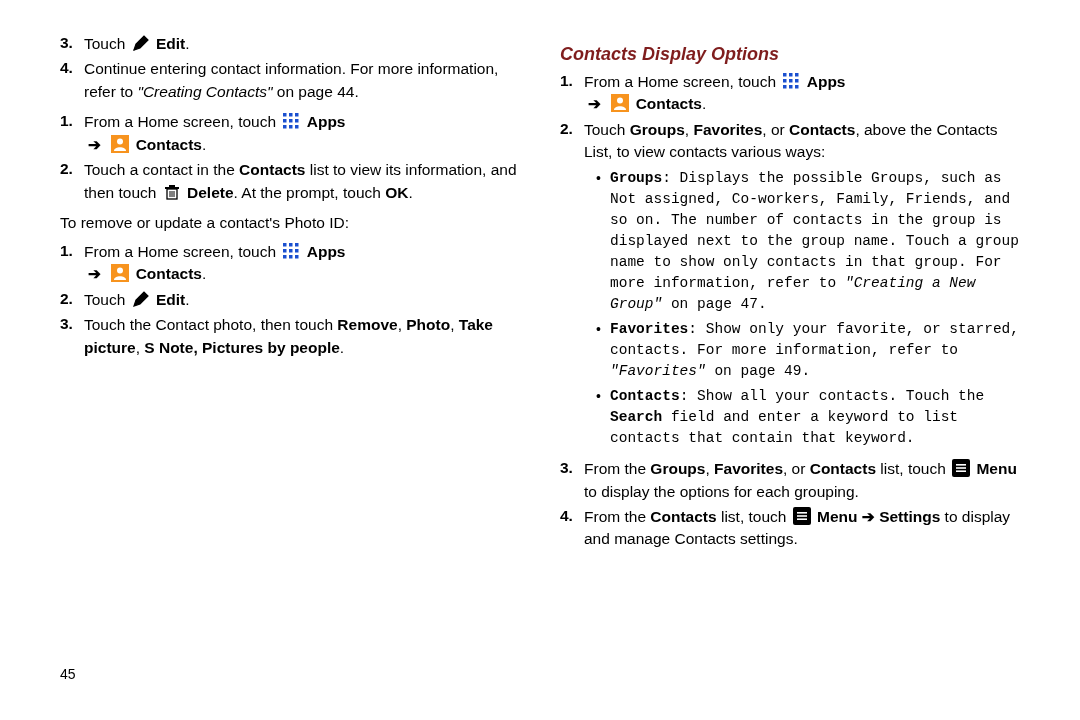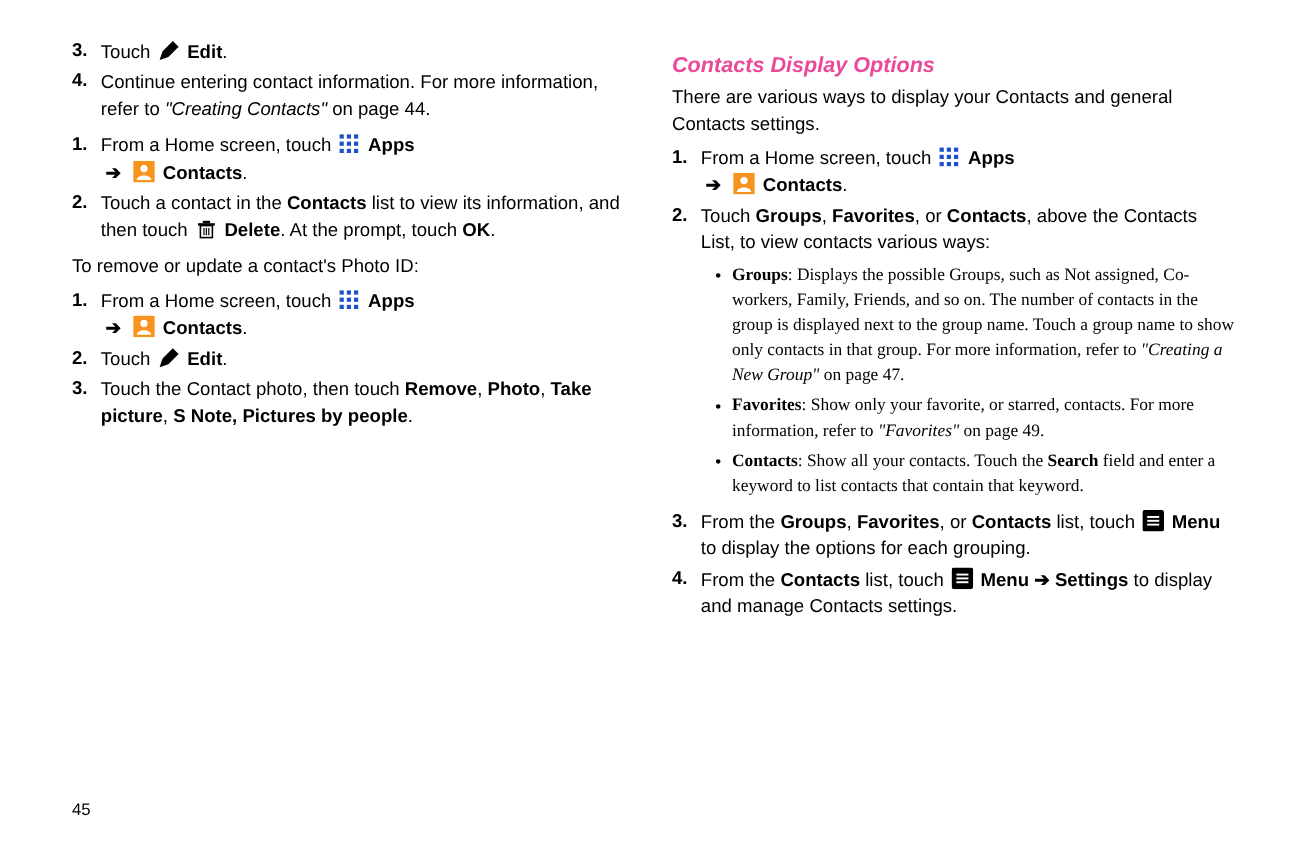--- a/index.html
+++ b/index.html
@@ -21,21 +21,21 @@
     height: 100%;
     position: relative;
   }
   .col {
     width: 50%;
     padding-right: 30px;
     box-sizing: border-box;
   }
   .col.right { padding-right: 10px; padding-left: 10px; }
   .h2 {
-    color: #ec4899;
+    color: #7f1d1d;
     font-weight: 700;
     font-style: italic;
     font-size: 18px;
     margin: 14px 0 6px 0;
     font-family: Arial, sans-serif;
   }
   .para {
     font-size: 15.5px;
     line-height: 1.45;
     margin: 4px 0 6px 0;
@@ -82,21 +82,21 @@
   ul.bullets .dot {
     width: 14px;
     flex-shrink: 0;
     font-size: 14px;
     line-height: 1.45;
   }
   ul.bullets .bbody {
     font-size: 14.5px;
     line-height: 1.45;
     flex: 1;
-    font-family: Liberation Serif, serif;
+    font-family: Liberation Mono, monospace;
   }
   .pagenum {
     position: absolute;
     bottom: 38px;
     left: 60px;
     font-size: 14px;
   }
   
   .ic {
     display: inline-block;
@@ -246,21 +246,20 @@
         <span class="num">3.</span>
         <span class="body">
           <span>Touch the Contact photo, then touch </span><span class="bold">Remove</span><span>, </span><span class="bold">Photo</span><span>, </span><span class="bold">Take picture</span><span>, </span><span class="bold">S Note, Pictures by people</span><span>.</span>
         </span>
       </li>
     </ol>
   </div>
 
   <div class="col right">
     <div class="h2">Contacts Display Options</div>
-    <div class="para">There are various ways to display your Contacts and general Contacts settings.</div>
 
     <ol class="steps">
       <li>
         <span class="num">1.</span>
         <span class="body">
           <span>From a Home screen, touch </span>
           <span class="ic">
             <svg viewBox="0 0 18 18">
                 <g fill="#1a4fcf">
               <rect x="1" y="1" width="3.5" height="3.5"></rect>

